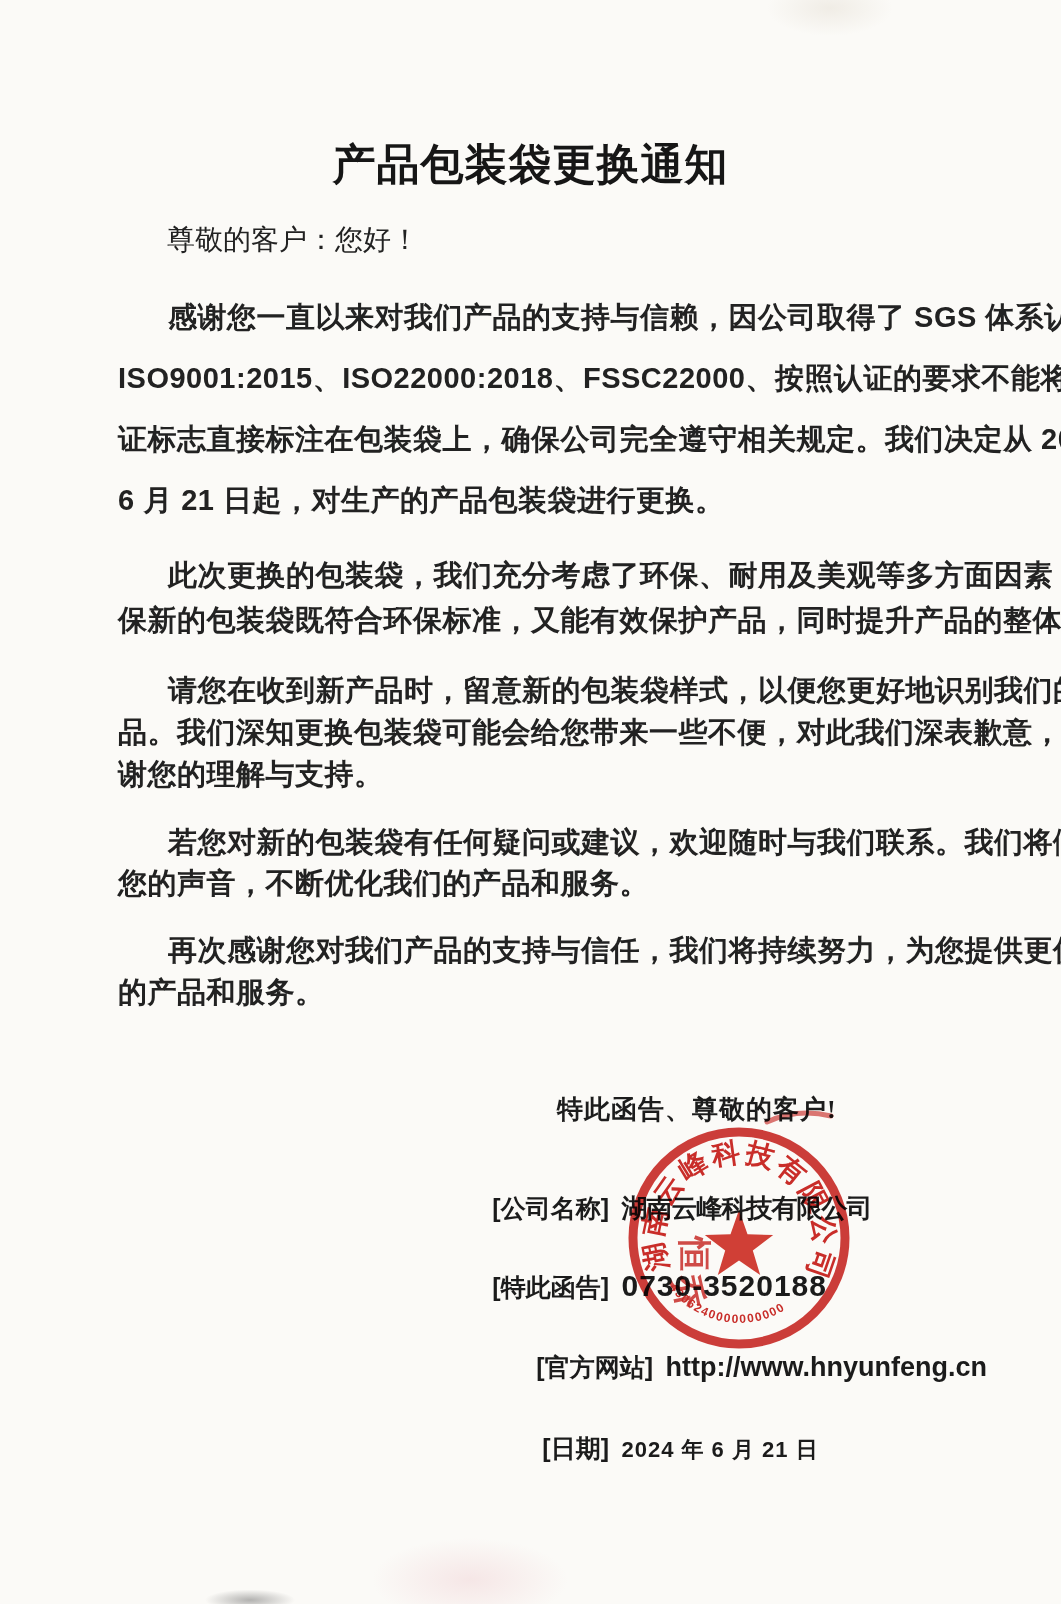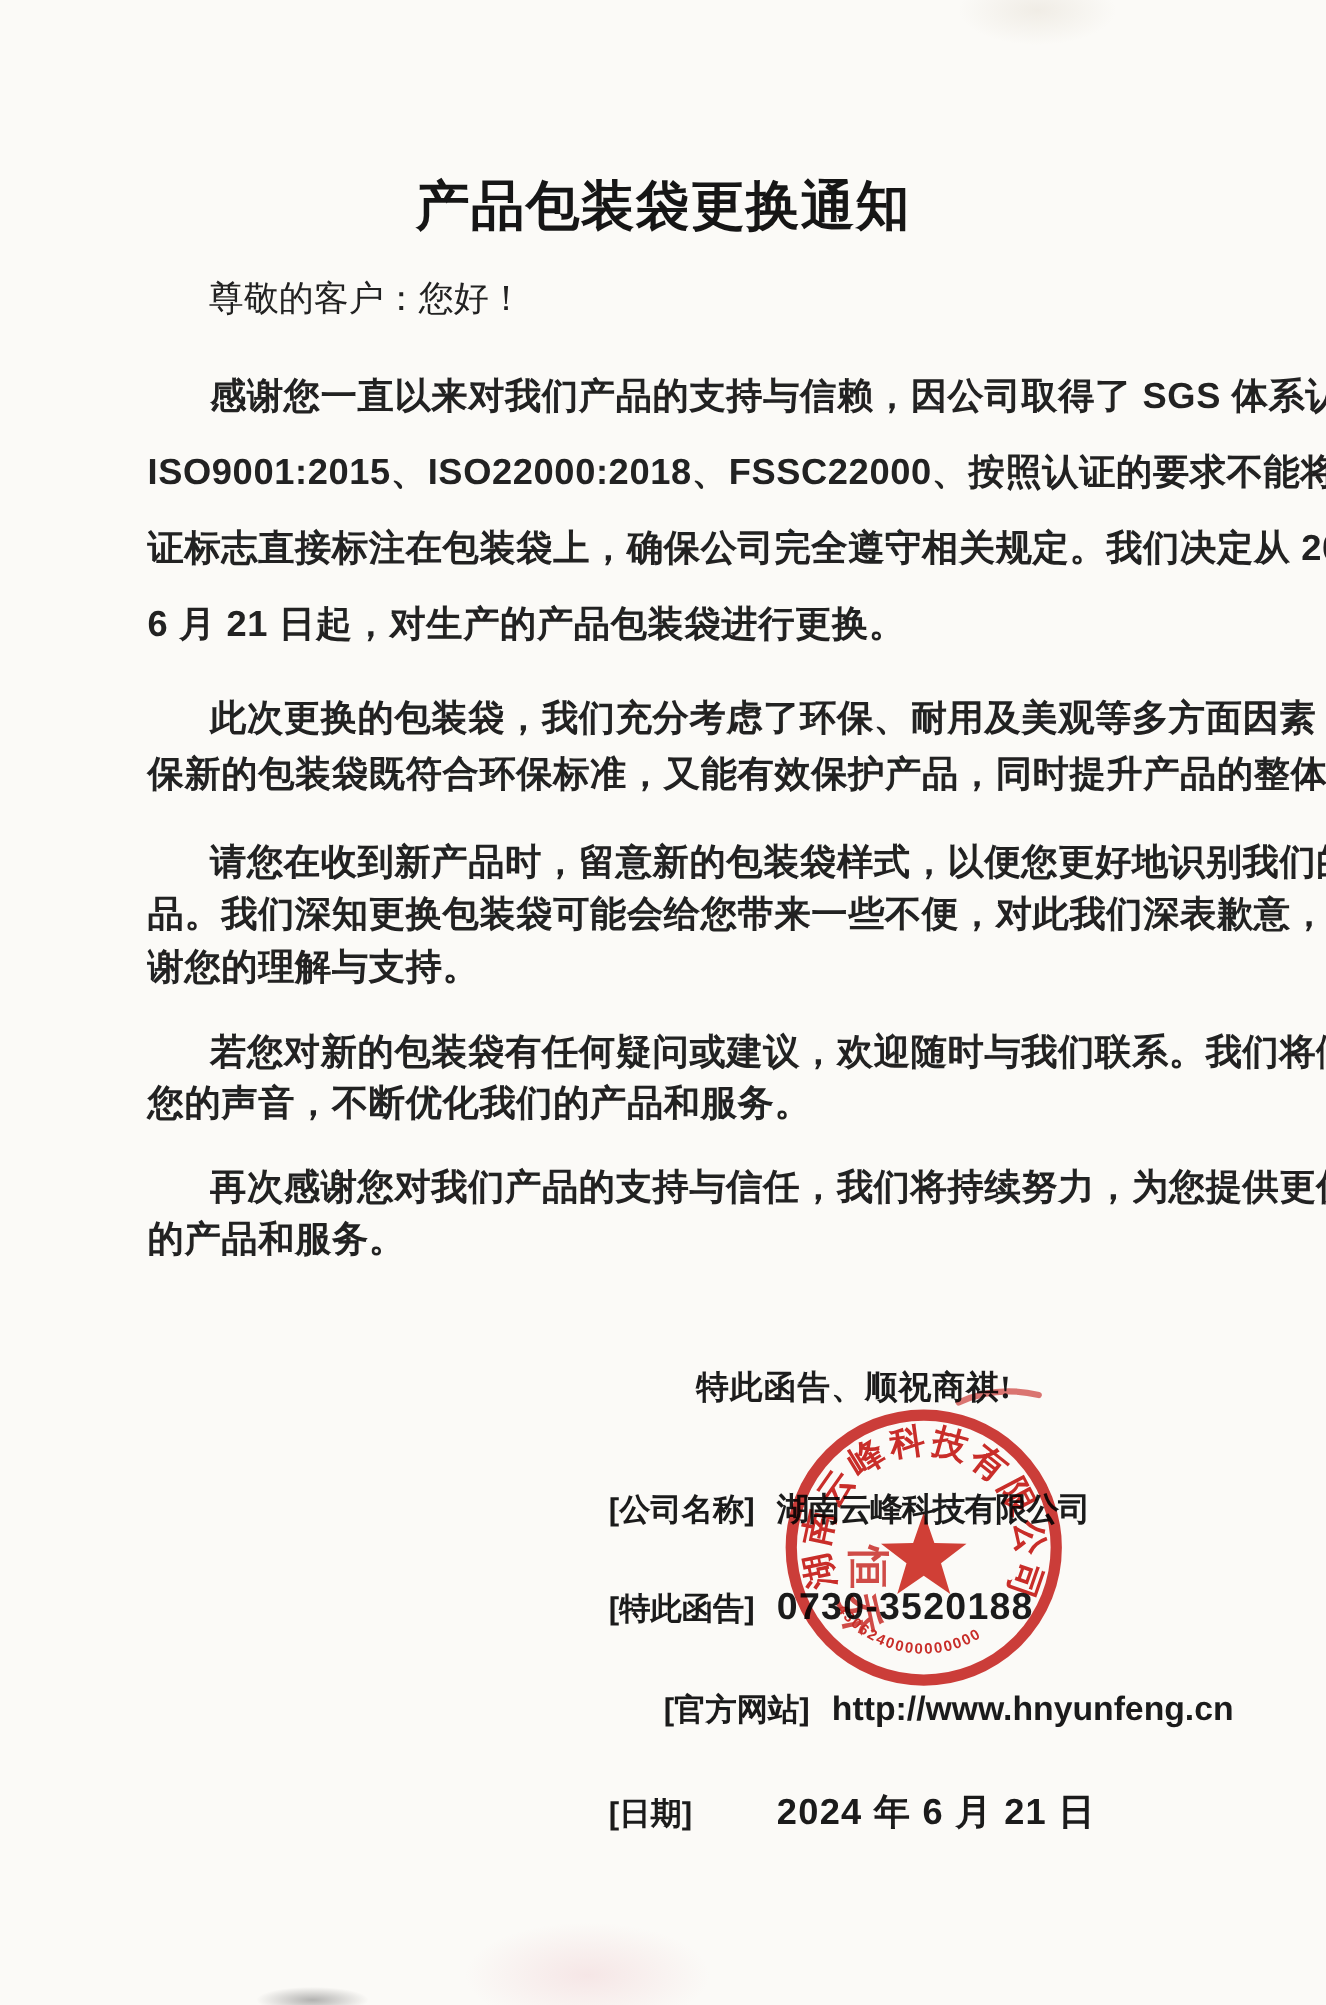--- a/index.html
+++ b/index.html
@@ -39,35 +39,35 @@
   .p5{top:929px;line-height:42px;}
   .closing{
     position:absolute;top:1092px;left:557px;
     font-size:26px;font-weight:700;line-height:36px;color:#1c1c1c;
     font-family:"Liberation Serif","DejaVu Serif",serif;
     letter-spacing:1px;
   }
   .info-row{position:absolute;left:487px;height:34px;line-height:34px;white-space:nowrap;}
   .info-row .lbl{
     display:inline-block;width:122px;
-    font-size:25px;font-weight:700;color:#1b1b1b;letter-spacing:0;
+    font-size:25px;font-weight:700;color:#1b1b1b;letter-spacing:0;text-align:right;
   }
   .info-row .val{
     display:inline-block;margin-left:8px;
     font-size:27px;font-weight:700;color:#1b1b1b;
   }
   .row-company{top:1191px;}
   .row-company .val{font-size:26px;letter-spacing:-1px;
     font-family:"Liberation Serif","DejaVu Serif",serif;}
   .row-phone{top:1269px;}
   .row-phone .val{font-size:30px;letter-spacing:1px;}
   .row-site{top:1350px;margin-left:44px;}
   .row-site .val{font-size:27px;}
   .row-date{top:1405px;}
-  .row-date .val{font-size:29px;letter-spacing:1px;margin-top:28px;}
+  .row-date .val{font-size:22px;letter-spacing:1px;margin-top:28px;}
   .stamp{
     position:absolute;left:609px;top:1108px;width:260px;height:260px;
     mix-blend-mode:multiply;opacity:.95;
   }
   .stamp text{fill:#c9221e;font-weight:700;}
   .ring-text{font-size:28px;letter-spacing:3px;
     font-family:"Liberation Serif","DejaVu Serif",serif;}
   .serial-text{font-size:12px;letter-spacing:1.5px;}
   .ghost{font-size:34px;opacity:.85;
     font-family:"Liberation Serif","DejaVu Serif",serif;}
@@ -102,21 +102,21 @@
   <div class="para p4">
     <div class="ln indent">若您对新的包装袋有任何疑问或建议，欢迎随时与我们联系。我们将倾听</div>
     <div class="ln">您的声音，不断优化我们的产品和服务。</div>
   </div>
 
   <div class="para p5">
     <div class="ln indent">再次感谢您对我们产品的支持与信任，我们将持续努力，为您提供更优质</div>
     <div class="ln">的产品和服务。</div>
   </div>
 
-  <div class="closing">特此函告、顺祝商祺!</div>
+  <div class="closing">特此函告、尊敬的客户!</div>
 
   <div class="info-row row-company">
     <span class="lbl">[公司名称]</span>
     <span class="val">湖南云峰科技有限公司</span>
   </div>
   <div class="info-row row-phone">
     <span class="lbl">[特此函告]</span>
     <span class="val">0730-3520188</span>
   </div>
   <div class="info-row row-site">

